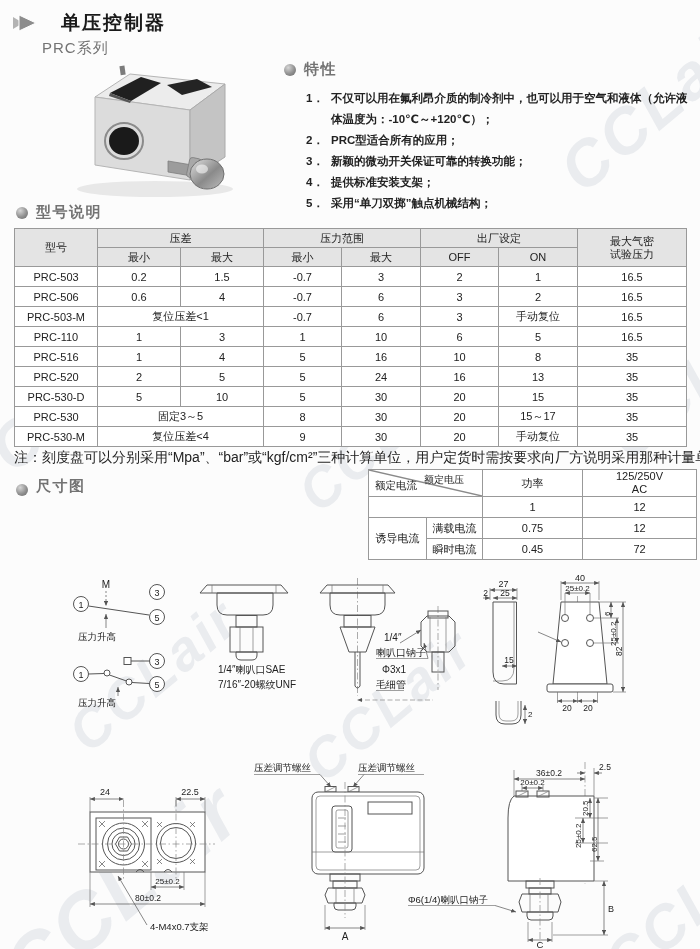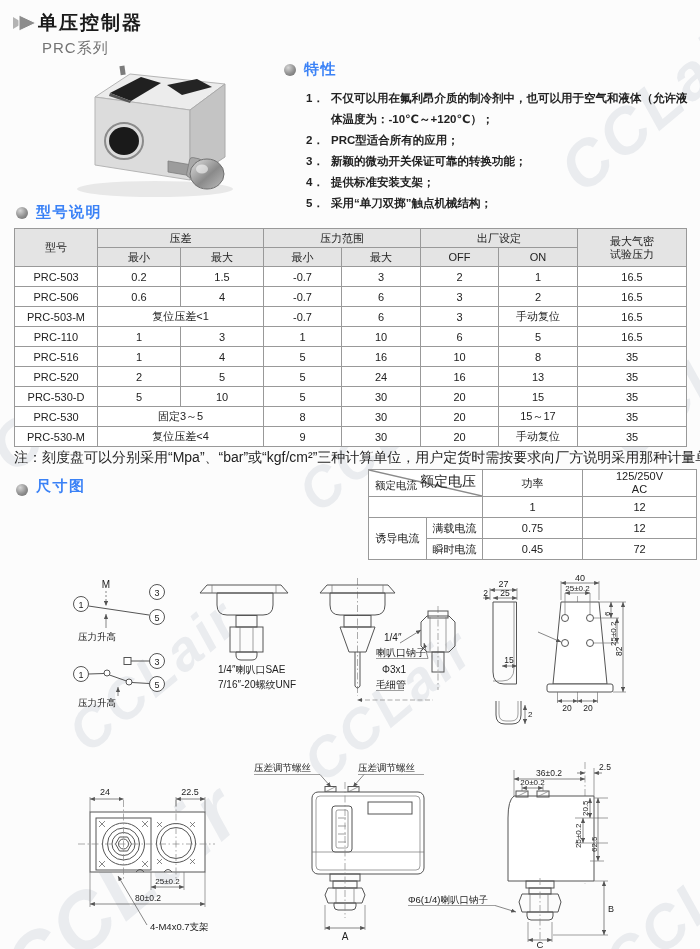--- a/index.html
+++ b/index.html
@@ -2,48 +2,48 @@
 <html><head>
 <meta charset="utf-8">
 <style>
   html,body{margin:0;padding:0;background:#ffffff;}
   .page{position:relative;width:700px;height:949px;background:#fcfcfc;overflow:hidden;
         font-family:"Liberation Sans","DejaVu Sans",sans-serif;color:#333;}
   .watermark{position:absolute;font-weight:bold;font-style:italic;letter-spacing:3px;
         color:rgba(110,122,150,0.12);transform:rotate(-40deg);transform-origin:left top;
         pointer-events:none;white-space:nowrap;}
   
-  .title-row{position:absolute;left:12px;top:10px;display:flex;align-items:center;gap:0;}
+  .title-row{position:absolute;left:12px;top:10px;display:flex;align-items:center;gap:23px;}
   .page-title{font-size:19px;font-weight:bold;color:#1a1a1a;letter-spacing:2px;}
   .page-series{position:absolute;left:42px;top:39px;font-size:15px;color:#737373;letter-spacing:1px;}
   
   .section-head{position:absolute;display:flex;align-items:center;gap:8px;}
   .bullet{width:12px;height:12px;border-radius:50%;flex:0 0 auto;
         background:radial-gradient(circle at 35% 30%, #d6d6d6, #909090 55%, #676767);}
-  .section-title{font-size:15px;font-weight:bold;color:#3b82f6;letter-spacing:1.5px;}
+  .section-title{font-size:15px;font-weight:bold;color:#737373;letter-spacing:1.5px;}
   
   .features{position:absolute;left:306px;top:88px;width:392px;font-weight:bold;}
   .features ol{margin:0;padding:0;list-style:none;counter-reset:f;}
   .features li{font-size:11.5px;line-height:21px;color:#222;position:relative;padding-left:25px;counter-increment:f;}
   .features li::before{content:counter(f) "．";position:absolute;left:0;top:0;}
   
   table.model{position:absolute;left:14px;top:228px;width:672px;border-collapse:collapse;
         font-size:11px;text-align:center;color:#222;table-layout:fixed;}
   table.model td{border:1px solid #999;padding:0;font-weight:normal;}
   table.model thead td{background:#e4e4e4;height:18px;}
   table.model tbody td{height:19px;background:#fff;}
   .two-line{line-height:13px;font-size:11px;}
   .note{position:absolute;left:14px;top:449px;width:686px;font-size:14px;color:#222;white-space:nowrap;}
   
   table.elec{position:absolute;left:368px;top:469px;width:328px;border-collapse:collapse;
         font-size:11px;text-align:center;color:#222;table-layout:fixed;}
   table.elec td{border:1px solid #999;padding:0;}
   td.diag{position:relative;background:#e0e0e0;height:36px;}
   td.diag svg{position:absolute;left:0;top:0;width:100%;height:100%;}
-  .corner-top{position:absolute;top:3px;right:6px;font-size:14px;}
+  .corner-top{position:absolute;top:3px;right:18px;font-size:10px;}
   .corner-bottom{position:absolute;bottom:3px;left:6px;font-size:10.5px;}
   table.elec tbody td{height:20px;background:#fff;}
   .vh{line-height:13px;}
   
   svg.band{position:absolute;left:0;}
   svg text{font-family:"Liberation Sans","DejaVu Sans",sans-serif;fill:#222;font-size:10px;}
   .ln{fill:none;stroke:#555;stroke-width:1;}
   .fw{fill:#fff;stroke:#555;stroke-width:1;}
   .thin{fill:none;stroke:#777;stroke-width:0.7;}
   .dim{fill:none;stroke:#555;stroke-width:0.7;}

